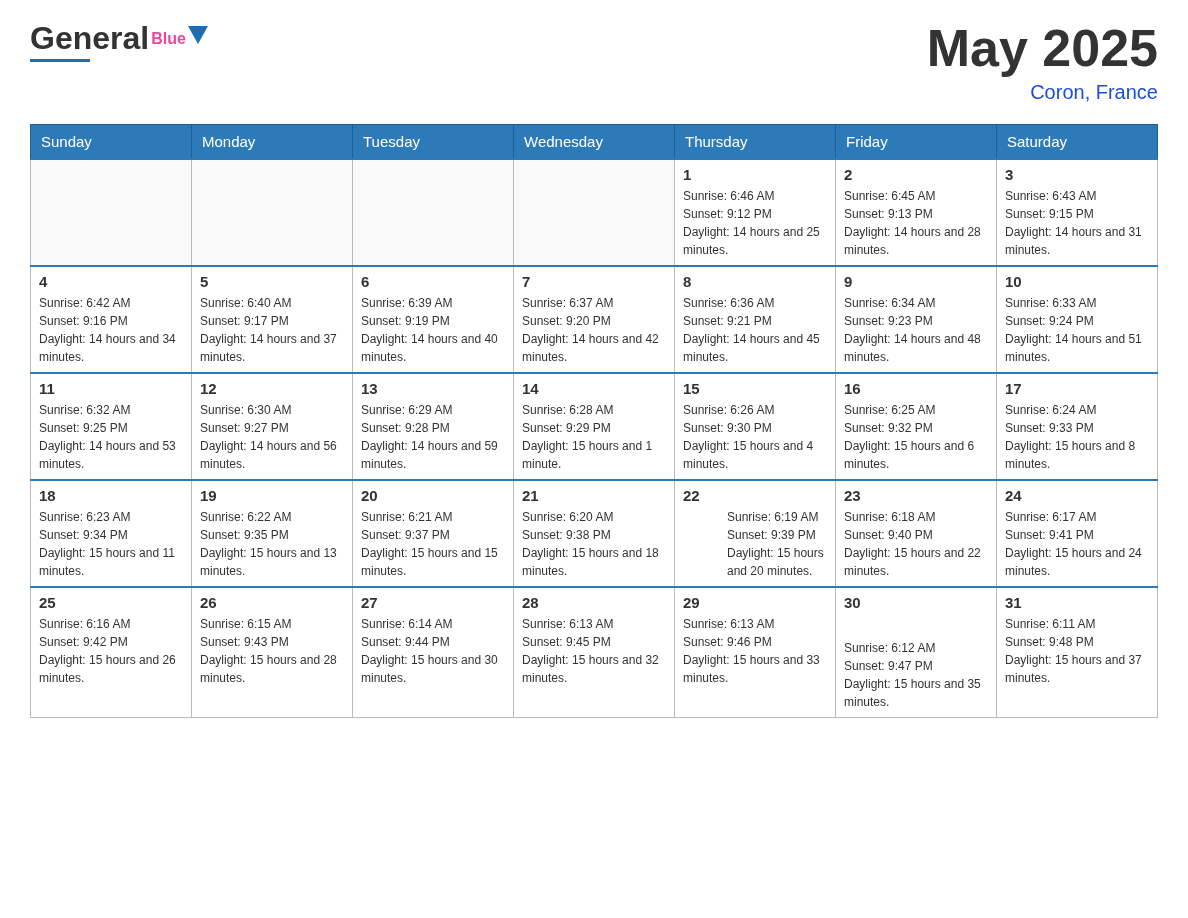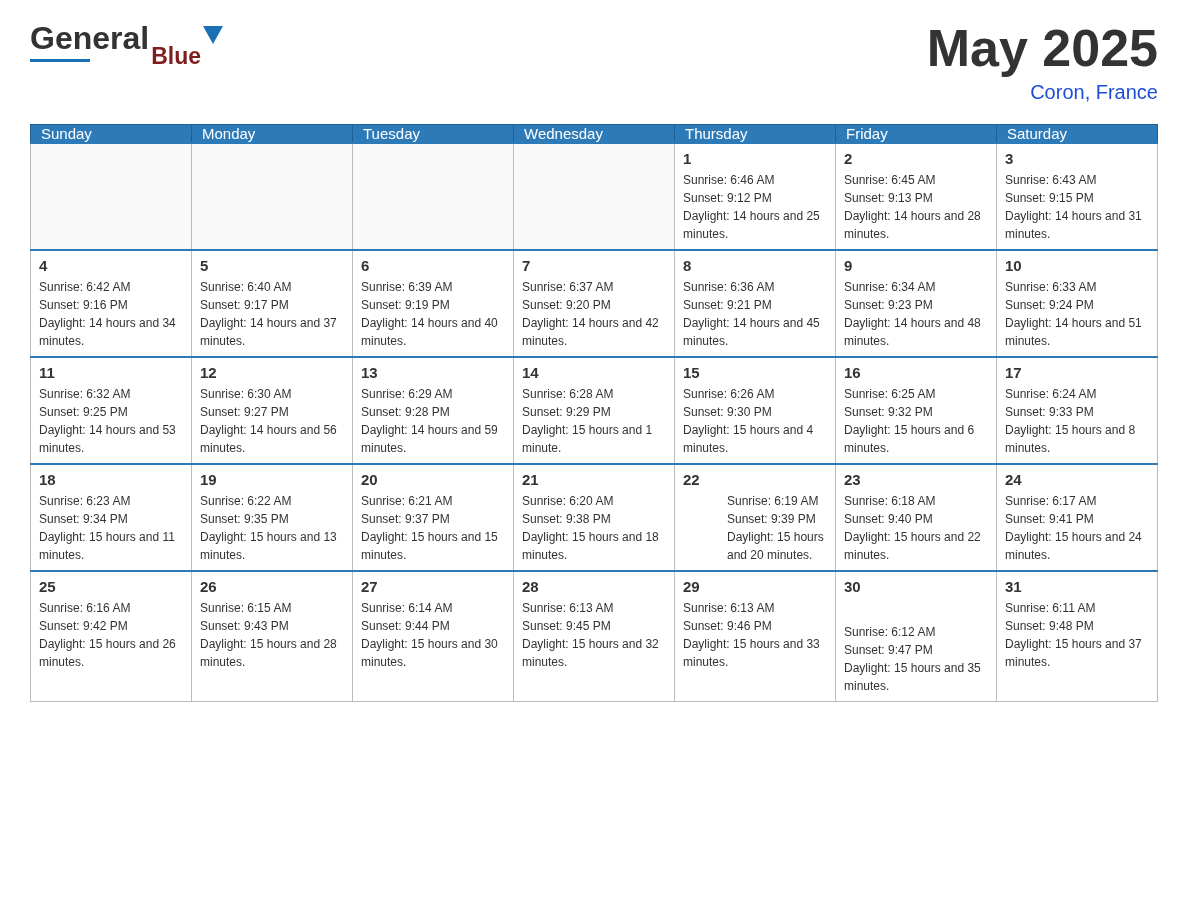--- a/index.html
+++ b/index.html
@@ -21,25 +21,25 @@
       display: flex;
       align-items: flex-end;
       gap: 0;
     }
     .logo-general {
       font-size: 32px;
       font-weight: bold;
       color: #333;
     }
     .logo-blue {
-      font-size: 23px;
+      font-size: 16px;
       font-weight: bold;
-      color: #7f1d1d;
+      color: #ec4899;
       position: relative;
-      top: 18px;
+      top: 0;
     }
     .logo-triangle {
       width: 0;
       height: 0;
       border-left: 10px solid transparent;
       border-right: 10px solid transparent;
       border-top: 18px solid #1a6fb5;
       display: inline-block;
       margin-left: 2px;
       position: relative;
@@ -70,21 +70,21 @@
     .calendar {
       width: 100%;
       border-collapse: collapse;
       border: 1px solid #999;
     }
     .calendar th {
       background: #2d7ab8;
       color: #fff;
       font-size: 15px;
       font-weight: normal;
-      padding: 0 10px;
+      padding: 8px 10px;
       text-align: left;
       border: 1px solid #1e5f94;
     }
     .calendar td {
       vertical-align: top;
       border: 1px solid #bbb;
       padding: 6px 8px;
       width: calc(100% / 7);
       min-height: 100px;
     }

